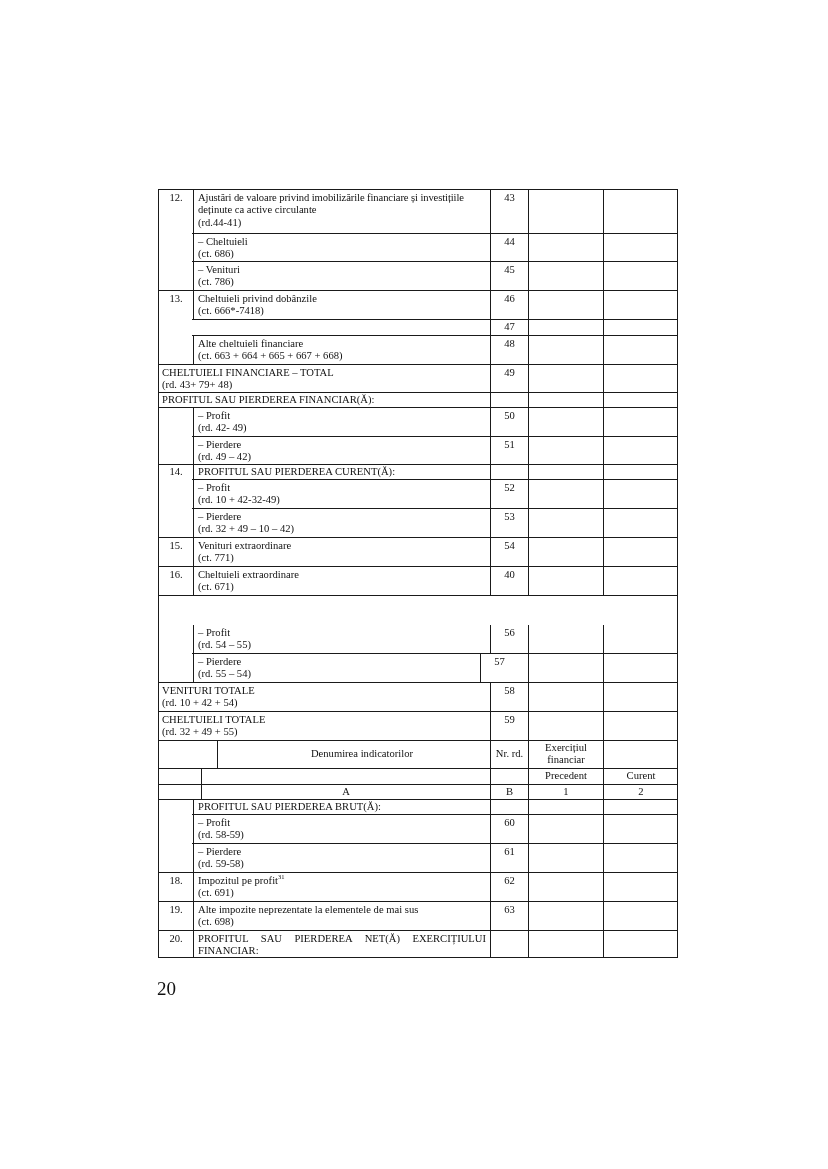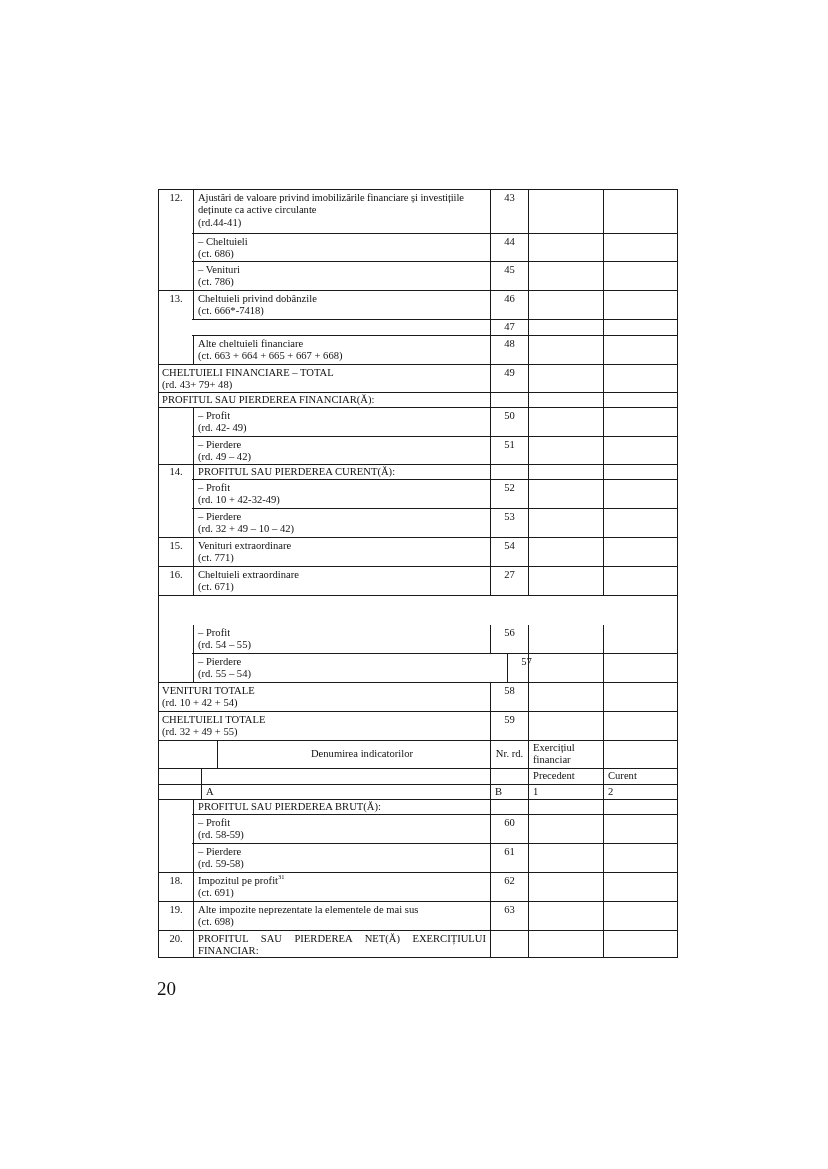--- a/index.html
+++ b/index.html
@@ -10,21 +10,21 @@
          border: 1.5px solid #1a1a1a; box-sizing: border-box; }
   .row { position: absolute; left: 0; width: 100%; box-sizing: border-box;
          border-bottom: 1.2px solid #1a1a1a; }
   .row.last { border-bottom: none; }
   .cell { position: absolute; top: 0; bottom: 0; box-sizing: border-box;
           font-size: 10.6px; line-height: 12.4px; padding: 2px 4px 0 4px; overflow: visible; }
   .bl { border-left: 1.2px solid #1a1a1a; }
   .c-no { text-align: center; padding-left: 0; padding-right: 0; }
   .c-nr { text-align: center; padding-left: 0; padding-right: 0; }
   .justify { text-align: justify; text-align-last: left; }
-  .center { }
+  .center { text-align: center; }
   .mid { display: flex; align-items: center; justify-content: center; padding-top: 0; }
   sup { font-size: 6.5px; line-height: 0; vertical-align: super; }
   #page-num { position: absolute; left: 157px; top: 978px; font-size: 19px;
               font-family: "Liberation Serif", "DejaVu Serif", serif; }
   .spanblank { position: absolute; background: #fff; }
 </style>
 </head>
 <body>
 
 <div id="page">
@@ -176,21 +176,21 @@
       <div class="cell bl" style="left:369px;width:75px"></div>
       <div class="cell bl" style="left:444px;width:75px"></div>
     </div>
 
     <div class="row" style="top:377px;height:29px">
       <div class="cell c-no" style="left:0;width:34px">16.</div>
       <div class="cell bl" style="left:34px;width:297px">
         <span style="display:block">Cheltuieli extraordinare</span>
         <span style="display:block">(ct. 671)</span>
       </div>
-      <div class="cell bl c-nr" style="left:331px;width:38px">27</div>
+      <div class="cell bl c-nr" style="left:331px;width:38px">40</div>
       <div class="cell bl" style="left:369px;width:75px"></div>
       <div class="cell bl" style="left:444px;width:75px"></div>
     </div>
 
 
     <div class="row" style="top:435px;height:29px">
       <div class="cell c-no" style="left:0;width:34px"></div>
       <div class="cell bl" style="left:34px;width:297px">
         <span style="display:block">– Profit</span>
         <span style="display:block">(rd. 54 – 55)</span>
@@ -199,21 +199,21 @@
       <div class="cell bl" style="left:369px;width:75px"></div>
       <div class="cell bl" style="left:444px;width:75px"></div>
     </div>
 
     <div class="row" style="top:464px;height:29px">
       <div class="cell c-no" style="left:0;width:34px"></div>
       <div class="cell bl" style="left:34px;width:297px">
         <span style="display:block">– Pierdere</span>
         <span style="display:block">(rd. 55 – 54)</span>
       </div>
-      <div class="cell bl c-nr" style="left:348px;width:38px">57</div>
+      <div class="cell bl c-nr" style="left:321px;width:38px">57</div>
       <div class="cell bl" style="left:369px;width:75px"></div>
       <div class="cell bl" style="left:444px;width:75px"></div>
     </div>
 
     <div class="row" style="top:493px;height:29px">
       <div class="cell" style="left:0;width:331px;padding-left:3px">
         <span style="display:block">VENITURI TOTALE</span>
         <span style="display:block">(rd. 10 + 42 + 54)</span>
       </div>
       <div class="cell bl c-nr" style="left:331px;width:38px">58</div>

